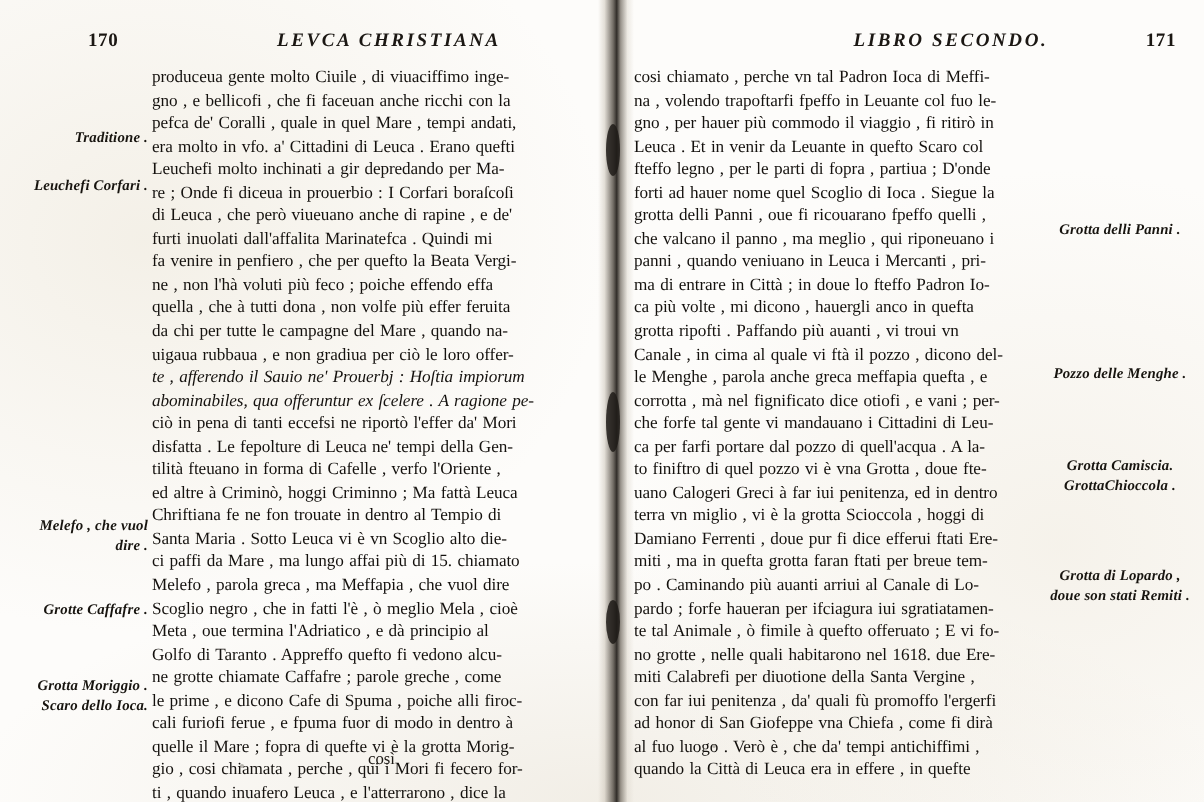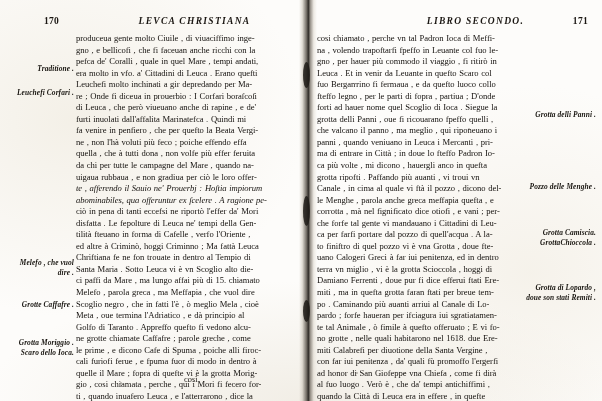--- a/index.html
+++ b/index.html
@@ -137,21 +137,21 @@
   .margin-note {
     position: absolute;
     font-style: italic;
     font-weight: bold;
     font-size: 7.4px;
     line-height: 9.6px;
     letter-spacing: 0.1px;
     color: #17140f;
   }
   .page-left .margin-note  { left: 8px;  width: 66px; text-align: right; }
-  .page-right .margin-note { right: 6px; width: 72px; text-align: right; }
+  .page-right .margin-note { right: 6px; width: 72px; text-align: center; }
 
   
   .footline {
     position: absolute;
     bottom: 14px;
     font-size: 8.4px;
     height: 12px;
   }
   .page-left .footline  { left: 76px; width: 214px; }
   .page-right .footline { left: 16px; width: 258px; }
@@ -251,21 +251,20 @@
       <span class="running-title">LIBRO SECONDO.</span>
       <span class="folio">171</span>
     </div>
 
     <div class="textblock">
       <p id="right-body">
           <span class="ln">cosi chiamato ,  perche vn tal Padron Ioca  di Meffi-</span>
           <span class="ln">na , volendo trapoftarfi fpeffo in Leuante col fuo le-</span>
           <span class="ln">gno , per hauer più commodo il viaggio , fi ritirò in</span>
           <span class="ln">Leuca .  Et in venir da Leuante in  quefto Scaro  col</span>
-          <span class="ln">fuo Berganтino fi fermaua , e da quefto luoco  collo</span>
           <span class="ln">fteffo legno , per le parti di fopra , partiua ;  D'onde</span>
           <span class="ln">forti ad hauer nome quel Scoglio di Ioca .  Siegue la</span>
           <span class="ln">grotta delli Panni  , oue fi ricouarano fpeffo quelli ,</span>
           <span class="ln">che valcano il panno , ma meglio , qui riponeuano i</span>
           <span class="ln">panni , quando veniuano in Leuca i Mercanti ,  pri-</span>
           <span class="ln">ma di entrare in  Città ; in doue lo fteffo Padron Io-</span>
           <span class="ln">ca più volte , mi dicono ,  hauergli anco in quefta</span>
           <span class="ln">grotta ripofti .  Paffando più auanti  ,  vi troui vn</span>
           <span class="ln">Canale , in cima al quale vi ftà il pozzo , dicono del-</span>
           <span class="ln">le Menghe , parola anche greca meffapia quefta ,  e</span>

